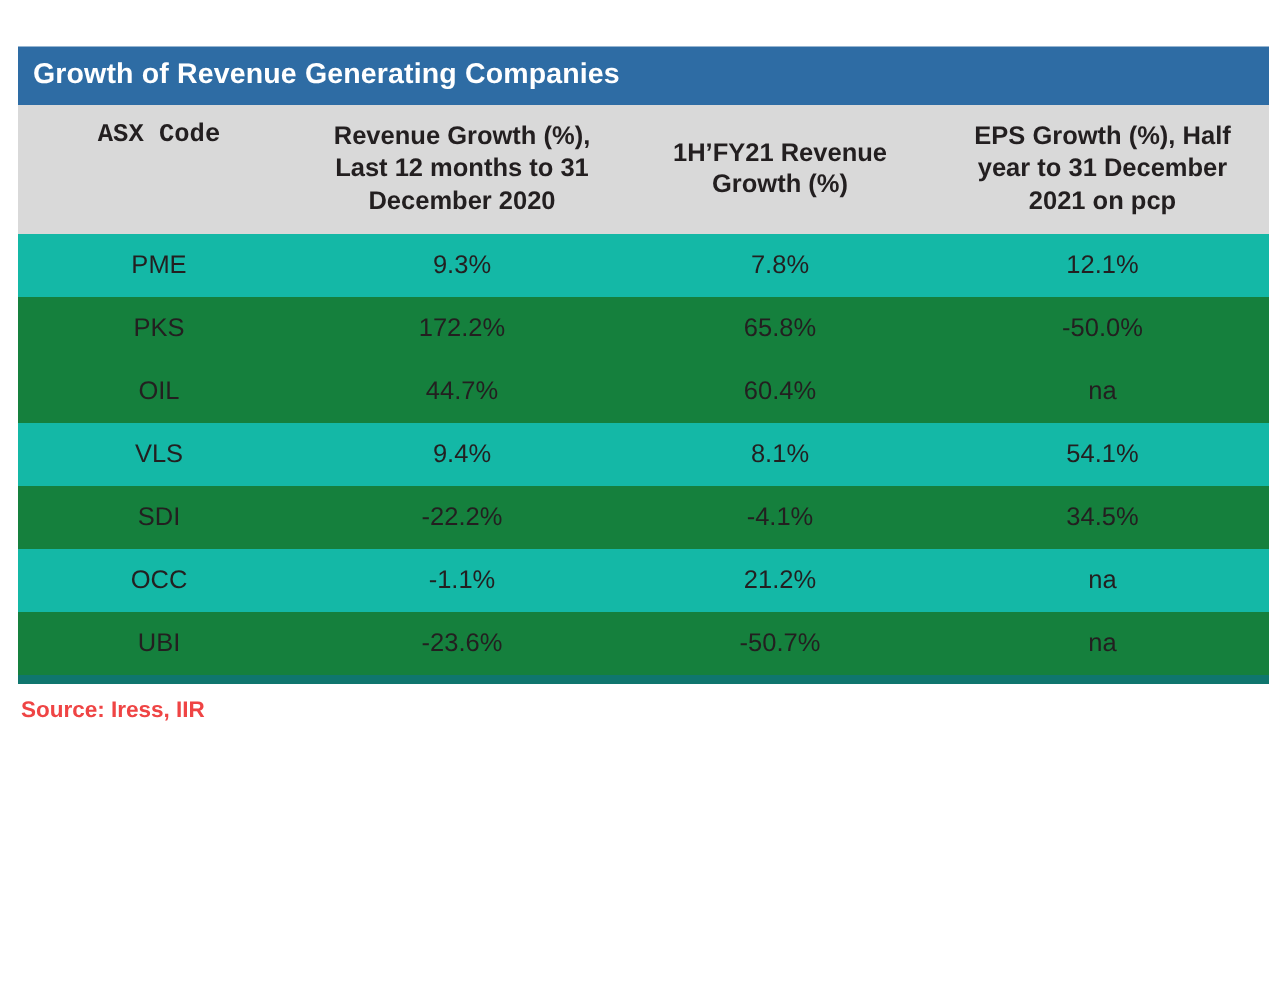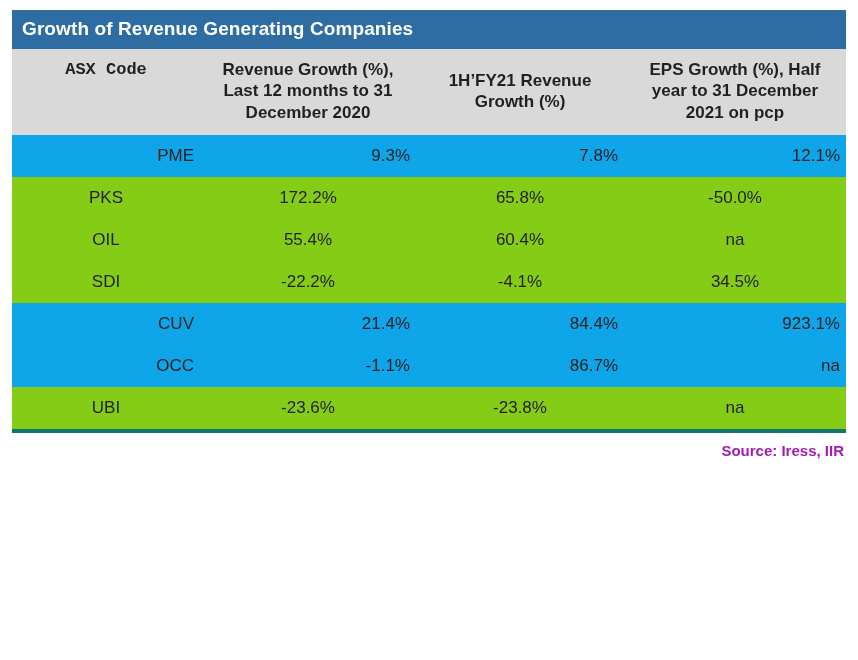--- a/index.html
+++ b/index.html
@@ -17,20 +17,21 @@
   .sheet {
     width: 858px;
     height: 660px;
     box-sizing: border-box;
     padding: 10px 12px 0 12px;
   }
   table.data-table {
     width: 834px;
     border-collapse: collapse;
     table-layout: fixed;
+    margin-top: 21px;
   }
   
   .title-row td {
     background: #2e6ca4;
     color: #ffffff;
     font-size: 19px;
     font-weight: bold;
     padding: 8px 10px 9px 10px;
     letter-spacing: 0.1px;
   }
@@ -52,33 +53,32 @@
     font-family: Liberation Mono, monospace;
   }
   
   tbody td {
     font-size: 17px;
     text-align: center;
     padding: 9px 6px 9px 6px;
     border: none;
     height: 24px;
   }
-  tbody tr.odd td { background: #0ea5e9; text-align: right; }
-  tbody tr.even td { background: #84cc16; }
-  tbody tr.last-row td { border-bottom: 4px solid #0f766e; }
+  tbody tr.odd td { background: #14b8a6; }
+  tbody tr.even td { background: #15803d; }
+  tbody tr.last-row td { border-bottom: 6px solid #0f766e; }
   col.c0 { width: 188px; }
   col.c1 { width: 216px; }
   col.c2 { width: 208px; }
   col.c3 { width: 222px; }
   .source {
     font-size: 15px;
     font-weight: bold;
-    color: #a21caf;
+    color: #ef4444;
     padding: 9px 2px 0 2px;
-    text-align: right;
   }
 </style>
 </head>
 <body>
 
 <div class="sheet">
   <table class="data-table">
     <colgroup>
       <col class="c0">
         <col class="c1">
@@ -104,44 +104,44 @@
         <td>12.1%</td>
       </tr>
       <tr class="even">
         <td>PKS</td>
         <td>172.2%</td>
         <td>65.8%</td>
         <td>-50.0%</td>
       </tr>
       <tr class="even">
         <td>OIL</td>
-        <td>55.4%</td>
+        <td>44.7%</td>
         <td>60.4%</td>
         <td>na</td>
+      </tr>
+      <tr class="odd">
+        <td>VLS</td>
+        <td>9.4%</td>
+        <td>8.1%</td>
+        <td>54.1%</td>
       </tr>
       <tr class="even">
         <td>SDI</td>
         <td>-22.2%</td>
         <td>-4.1%</td>
         <td>34.5%</td>
       </tr>
       <tr class="odd">
-        <td>CUV</td>
-        <td>21.4%</td>
-        <td>84.4%</td>
-        <td>923.1%</td>
-      </tr>
-      <tr class="odd">
         <td>OCC</td>
         <td>-1.1%</td>
-        <td>86.7%</td>
+        <td>21.2%</td>
         <td>na</td>
       </tr>
       <tr class="even last-row">
         <td>UBI</td>
         <td>-23.6%</td>
-        <td>-23.8%</td>
+        <td>-50.7%</td>
         <td>na</td>
       </tr>
     </tbody>
   </table>
   <div class="source">Source: Iress, IIR</div>
 </div>
 
 </body></html>

